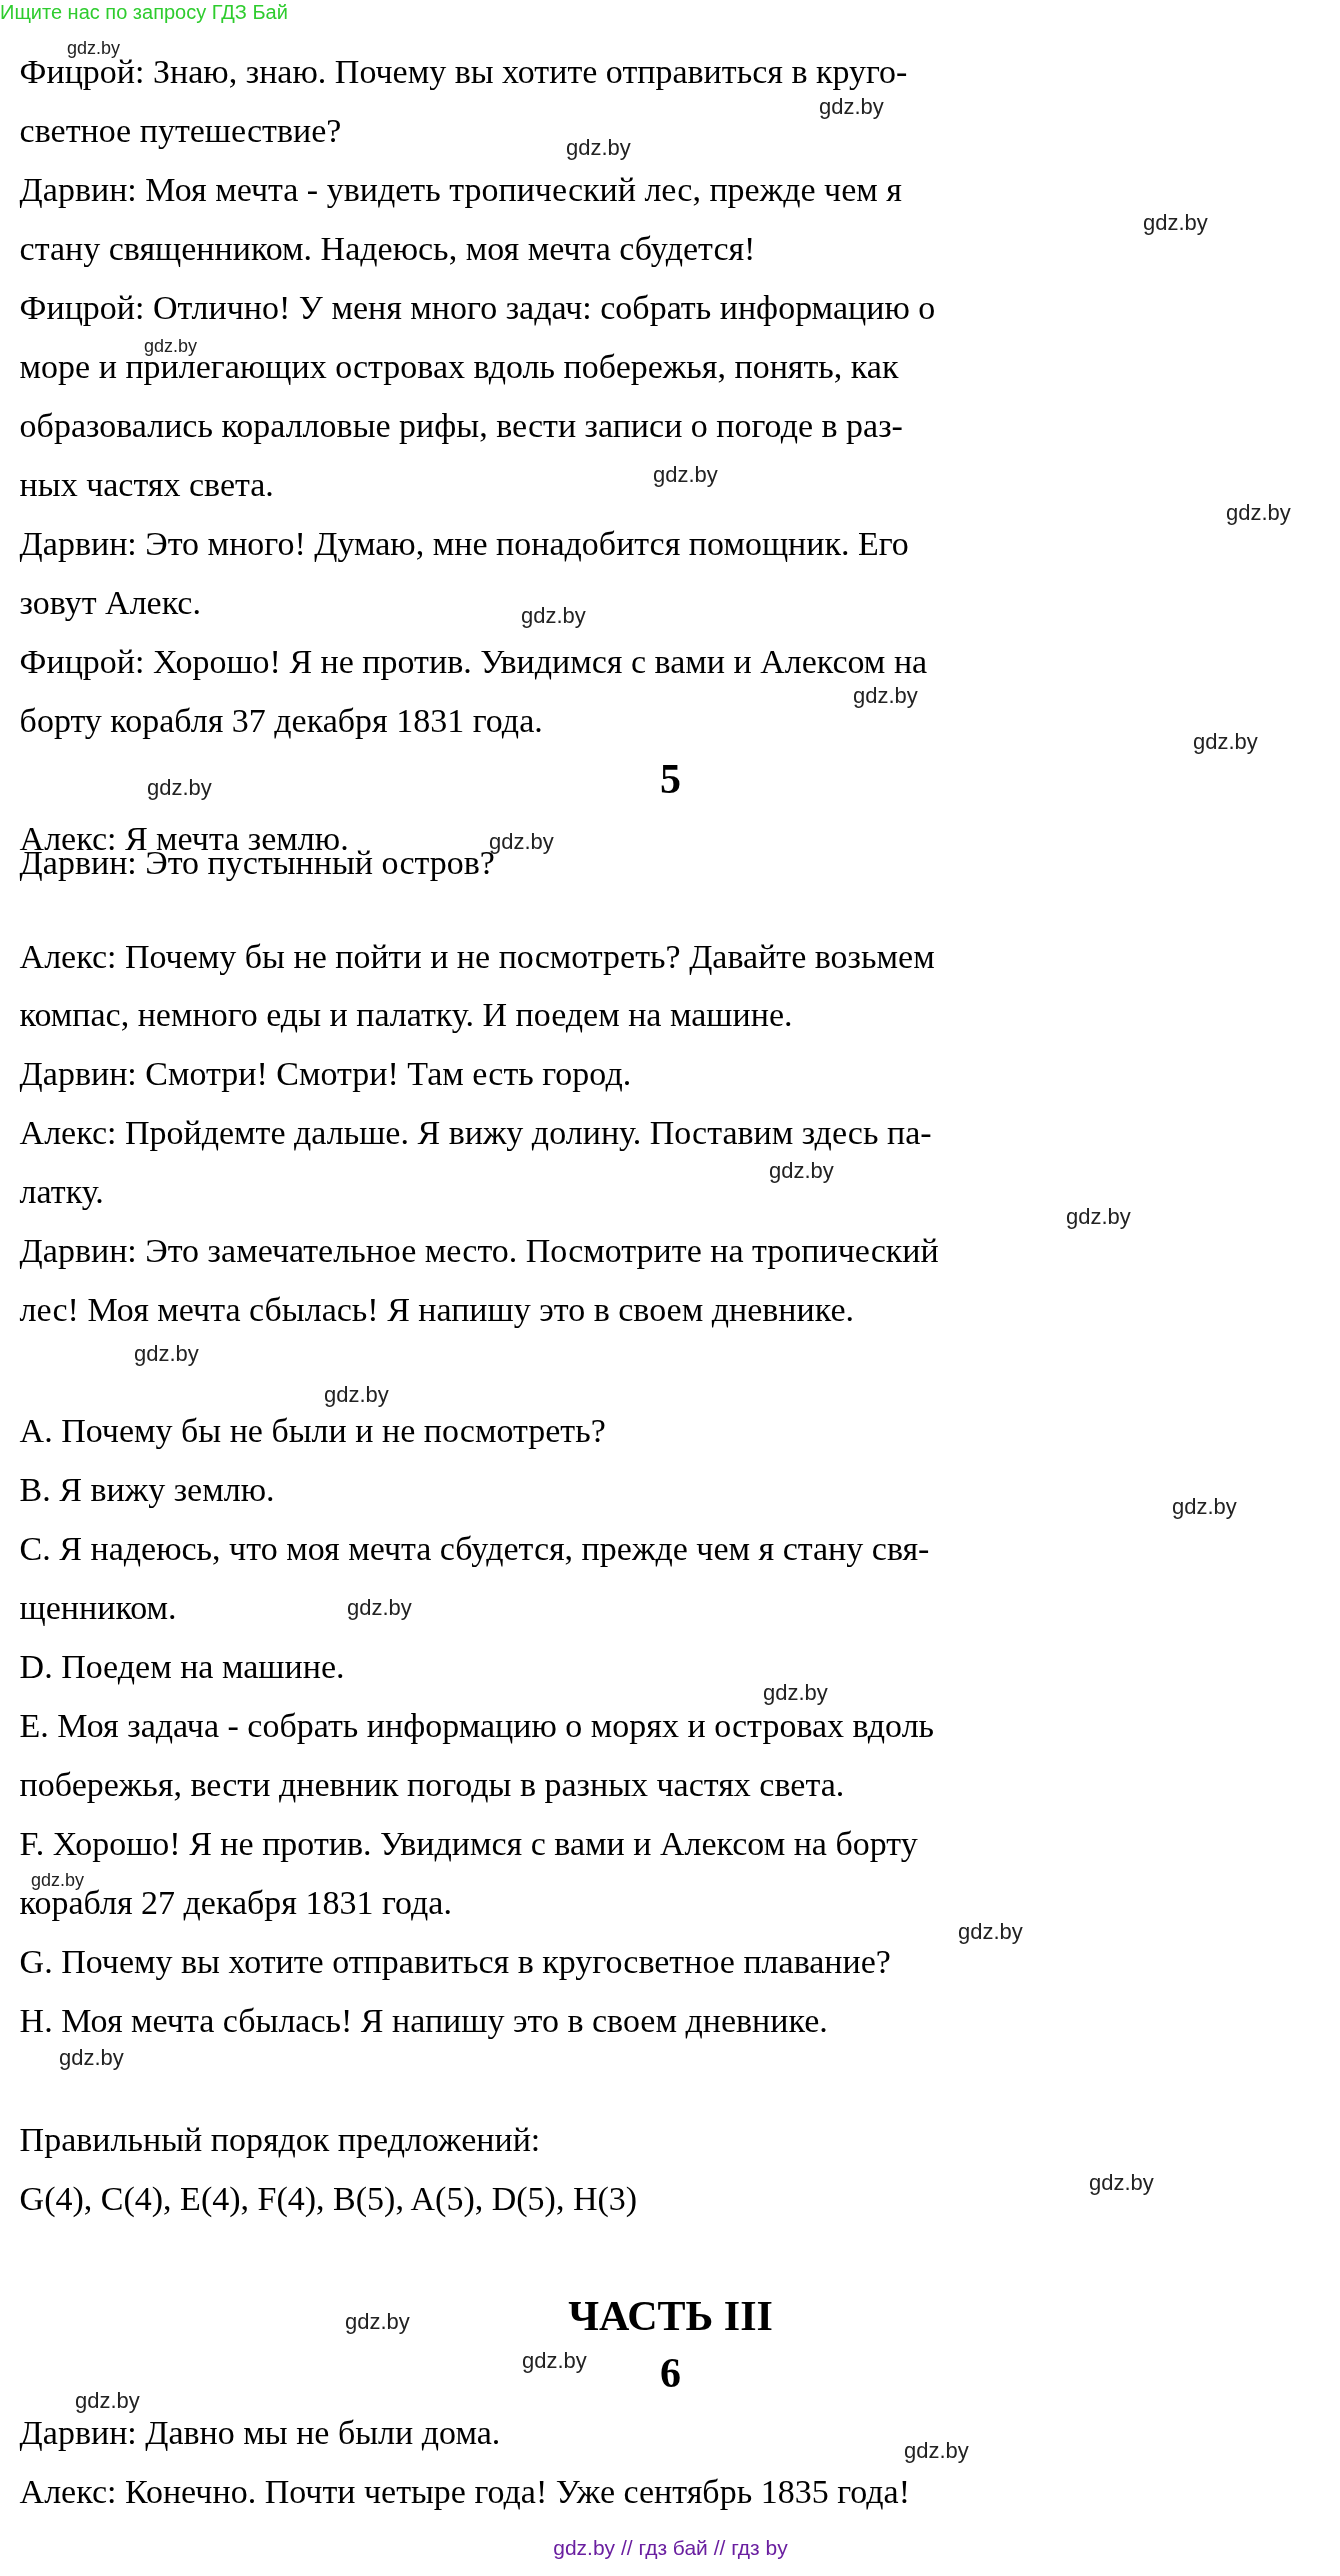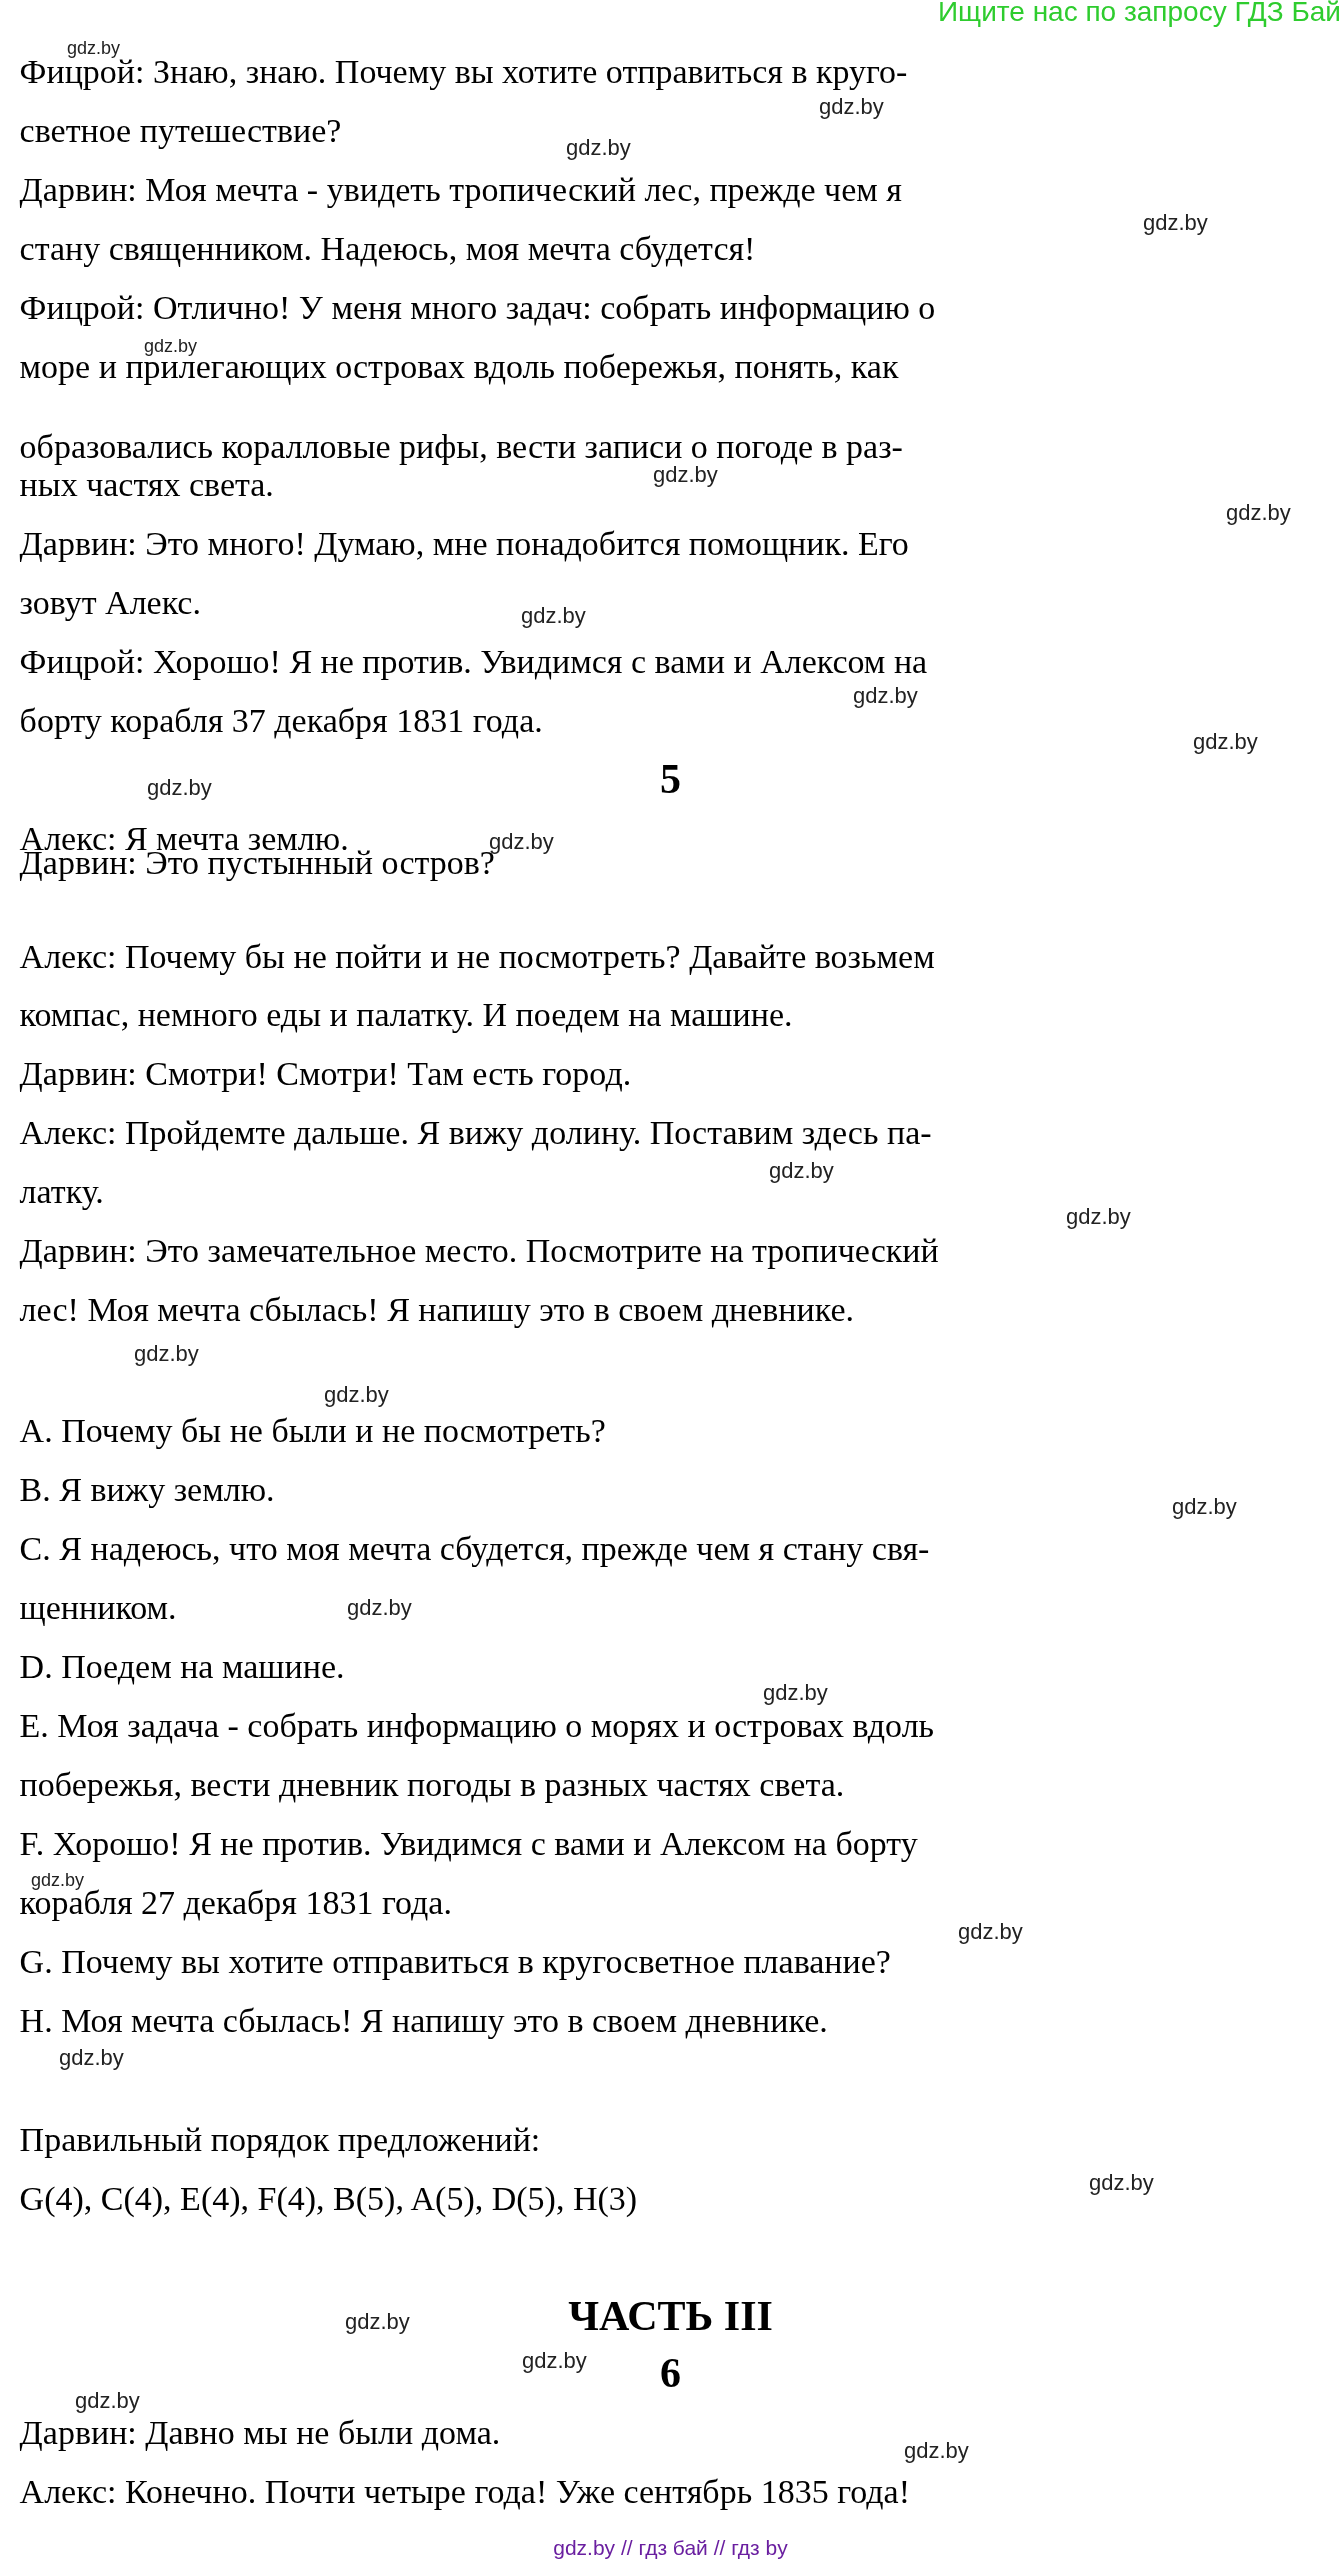--- a/index.html
+++ b/index.html
@@ -1,38 +1,38 @@
 <!DOCTYPE html>
 <html style="font-size:13px"><head>
 <meta charset="utf-8">
 <style>
   html, body { margin: 0; padding: 0; background: #ffffff; }
   body { width: 1341px; height: 2576px; position: relative; overflow: hidden;
          font-family: "Liberation Serif", serif; color: #000; }
-  .top-banner { position: absolute; top: 0; left: 0; width: 1341px; text-align: right;
-                font-family: "Liberation Sans", sans-serif; font-size: 28px; color: #2ecc2e; line-height: 24.6px; }
+  .top-banner { position: absolute; top: 0; left: 0; width: 1341px; text-align: left;
+                font-family: "Liberation Sans", sans-serif; font-size: 20px; color: #2ecc2e; line-height: 24.6px; }
   .footer { position: absolute; top: 2536px; left: 0; width: 1341px; text-align: center;
             font-family: "Liberation Sans", sans-serif; font-size: 21px; color: #6a1fa0; }
   .line { position: absolute; left: 19.6px; font-size: 34px; line-height: 49px; white-space: nowrap; }
   .center { position: absolute; left: 0; width: 1341px; text-align: center; font-size: 42px; font-weight: bold; line-height: 49px; }
   .wm { position: absolute; font-family: "Liberation Sans", sans-serif; font-size: 22px; color: #222; line-height: 24.6px; }
   .wm.small { font-size: 18px; }
 </style>
 </head>
 <body>
 
 <div class="top-banner">Ищите нас по запросу ГДЗ Бай</div>
 
 <div class="line" style="top:47px">Фицрой: Знаю, знаю. Почему вы хотите отправиться в круго-</div>
 <div class="line" style="top:106px">светное путешествие?</div>
 <div class="line" style="top:165px">Дарвин: Моя мечта - увидеть тропический лес, прежде чем я</div>
 <div class="line" style="top:224px">стану священником. Надеюсь, моя мечта сбудется!</div>
 <div class="line" style="top:283px">Фицрой: Отлично! У меня много задач: собрать информацию о</div>
 <div class="line" style="top:342px">море и прилегающих островах вдоль побережья, понять, как</div>
-<div class="line" style="top:422px">образовались коралловые рифы, вести записи о погоде в раз-</div>
+<div class="line" style="top:401px">образовались коралловые рифы, вести записи о погоде в раз-</div>
 <div class="line" style="top:460px">ных частях света.</div>
 <div class="line" style="top:519px">Дарвин: Это много! Думаю, мне понадобится помощник. Его</div>
 <div class="line" style="top:578px">зовут Алекс.</div>
 <div class="line" style="top:637px">Фицрой: Хорошо! Я не против. Увидимся с вами и Алексом на</div>
 <div class="line" style="top:696px">борту корабля 37 декабря 1831 года.</div>
 
 <div class="center" style="top:755px">5</div>
 
 <div class="line" style="top:814px">Алекс: Я мечта землю.</div>
 <div class="line" style="top:838px">Дарвин: Это пустынный остров?</div>

